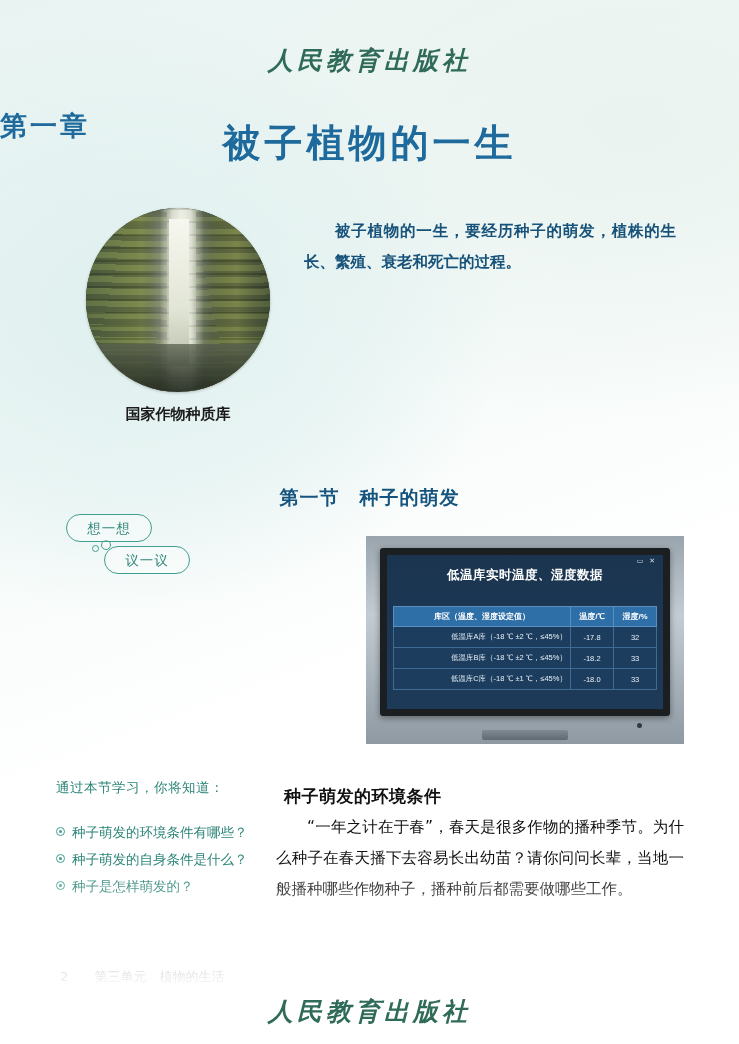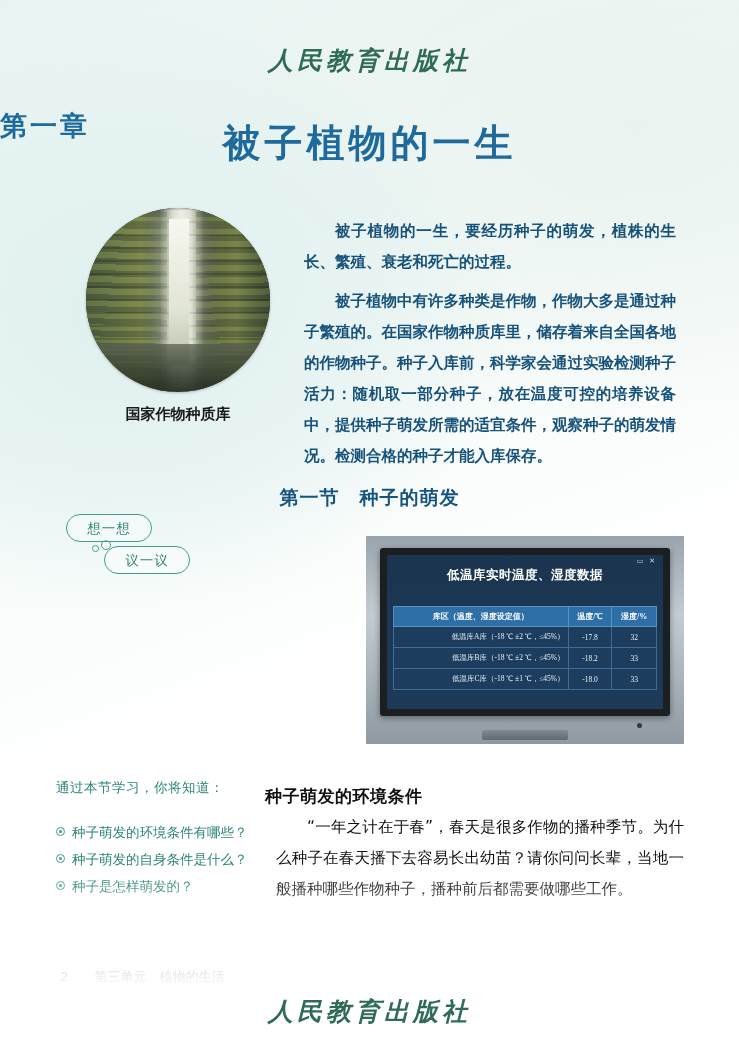--- a/index.html
+++ b/index.html
@@ -271,21 +271,21 @@
     color: #ffffff;
     font-size: 12.5px;
     font-weight: bold;
     margin: 8px 0 22px 0;
     font-family: "DejaVu Sans", sans-serif;
     letter-spacing: 0.5px;
   }
   table.data-table {
     width: 100%;
     border-collapse: collapse;
-    font-family: Liberation Serif, serif;
+    font-family: Liberation Sans, sans-serif;
     padding-left: 48px;
   }
   table.data-table th {
     background: #2e6fa8;
     color: #ffffff;
     font-size: 8px;
     font-weight: bold;
     padding: 4px 2px;
     border: 1px solid #5a90bd;
     text-align: center;
@@ -358,21 +358,21 @@
     left: 2px;
     top: 2px;
     width: 3px;
     height: 3px;
     border-radius: 50%;
     background: #3f9e8f;
   }
 
   .body-heading {
     position: absolute;
-    left: 265px;
+    left: 284px;
     top: 785px;
     font-size: 17px;
     font-weight: bold;
     color: #111111;
     font-family: "DejaVu Sans", sans-serif;
     letter-spacing: 0.5px;
   }
   .body-text {
     position: absolute;
     left: 276px;
@@ -417,21 +417,20 @@
     <div class="left-rack"></div>
     <div class="right-rack"></div>
     <div class="shelf-lines"></div>
     <div class="hall-light"></div>
     <div class="floor"></div>
   </div>
   <div class="photo-caption">国家作物种质库</div>
 
   <div class="intro-text">
     <p>被子植物的一生，要经历种子的萌发，植株的生长、繁殖、衰老和死亡的过程。</p>
-    <p>被子植物中有许多种类是作物，作物大多是通过种子繁殖的。在国家作物种质库里，储存着来自全国各地的作物种子。种子入库前，科学家会通过实验检测种子活力：随机取一部分种子，放在温度可控的培养设备中，提供种子萌发所需的适宜条件，观察种子的萌发情况。检测合格的种子才能入库保存。</p>
   </div>
 
   <div class="section-title">第一节　种子的萌发</div>
 
   <div class="bubble-dot bd2"></div>
   <div class="bubble-dot bd1"></div>
   <div class="bubble bubble-1">想一想</div>
   <div class="bubble bubble-2">议一议</div>
 
 

